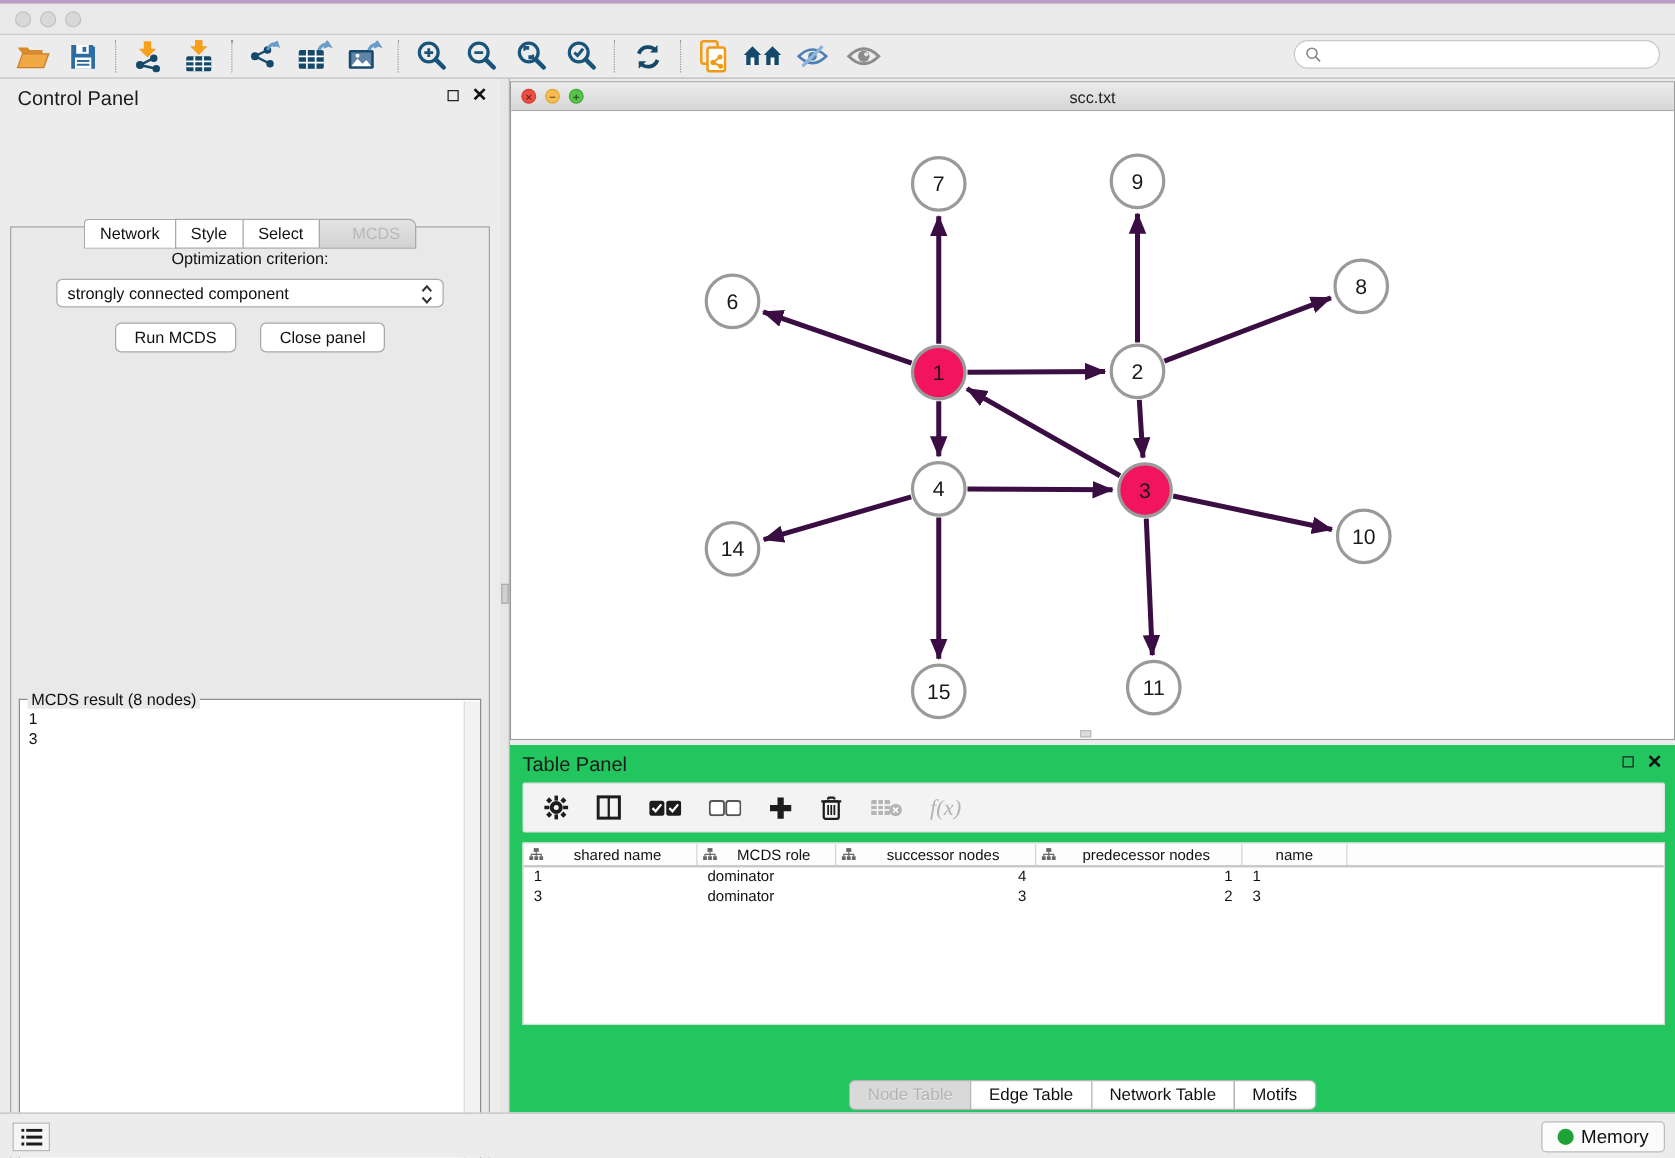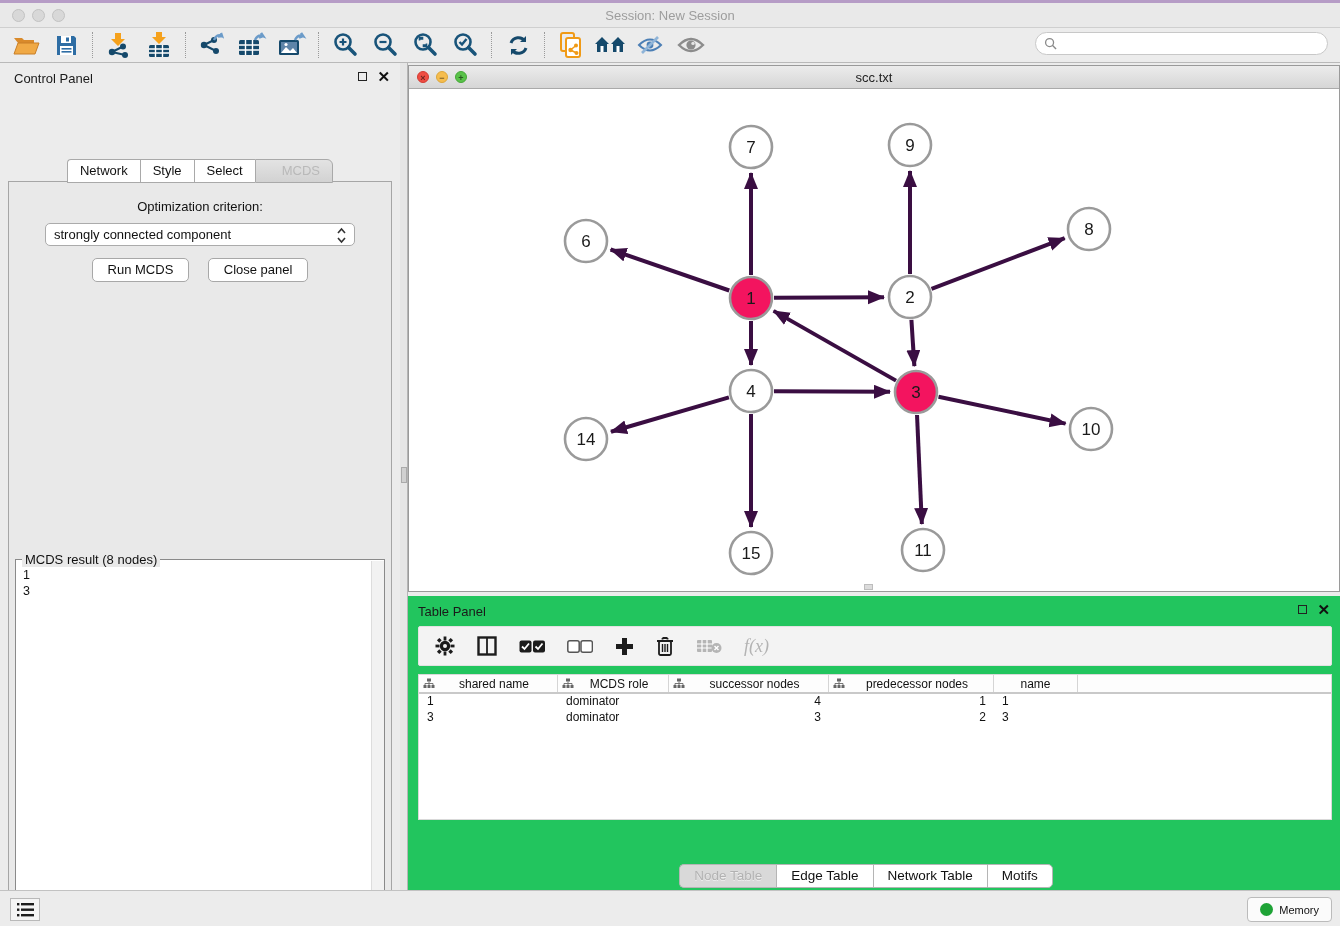--- a/index.html
+++ b/index.html
@@ -15,28 +15,28 @@
   
   #toolbar { position:absolute; left:0; top:28px; width:1340px; height:35px; background:#ececec; border-bottom:1px solid #b9b9b9; display:flex; align-items:center; padding-left:6px; }
   .tb-btn { width:40px; height:30px; display:flex; align-items:center; justify-content:center; }
   .tb-sep { width:1px; height:26px; border-left:1px dotted #9a9a9a; margin:0 6px; }
   #search-wrap { position:absolute; right:12px; top:4px; width:293px; height:23px; background:#fff; border:1px solid #c8c8c8; border-radius:12px; display:flex; align-items:center; padding-left:8px; }
   #search-input { border:none; outline:none; flex:1; font-size:12px; background:transparent; height:100%; }
 
   
   #control-panel { position:absolute; left:0; top:63px; width:400px; height:827px; background:#ececec; }
   .panel-header { height:30px; position:relative; }
-  .panel-header .ph-title { position:absolute; left:14px; top:8px; font-size:13px; color:#1a1a1a; }
+  .panel-header .ph-title { position:absolute; left:14px; top:8px; font-size:16px; color:#1a1a1a; }
   .ph-icons { position:absolute; right:10px; top:8px; display:flex; gap:10px; align-items:center; }
   .float-box { width:9px; height:9px; border:1.6px solid #222; }
   .close-x { font-size:15px; font-weight:bold; color:#111; line-height:11px; }
 
   #cp-tabs { position:absolute; left:0; top:96px; width:400px; text-align:center; z-index:2; }
   .cp-tab { display:inline-block; padding:3px 12px 4px; font-size:13px; background:#fff; border:1px solid #a9a9a9; border-right:none; color:#111; vertical-align:bottom; }
-  .cp-tab:first-child { border-radius:4px 0 0 0; }
+  .cp-tab:first-child { border-radius:4px 0 0 0;margin-top:16px; }
   .cp-tab.last { border-right:1px solid #a9a9a9; border-radius:0 6px 0 0;padding-left:26px; }
   .cp-tab.selected { background:linear-gradient(#e3e3e3,#d2d2d2); color:#b9b9b9; border-radius:0 6px 0 0; }
 
   #cp-body { position:absolute; left:8px; top:118px; width:384px; height:760px; background:#e9e9e9; border:1px solid #a6a6a6; }
   #opt-label { margin-top:17px; text-align:center; font-size:13px; color:#111; }
   #criterion-select { position:relative; margin:9px 36px 0; height:23px; background:#fff; border:1px solid #ababab; border-radius:5px; font-size:13px; color:#111; display:flex; align-items:center; padding-left:8px; }
   .stepper { position:absolute; right:7px; top:3px; }
   #cp-buttons { margin-top:12px; text-align:center; }
   .cp-btn { display:inline-block; background:#fff; border:1px solid #a8a8a8; border-radius:5px; font-size:13px; padding:3px 15px 4px; margin:0 7px; color:#111; }
 
@@ -78,36 +78,35 @@
 
   #tp-tabs { position:absolute; left:0; right:16px; top:268px; text-align:center; }
   .tp-tab { display:inline-block; padding:3px 14px 4px; font-size:13.5px; background:#fff; border:1px solid #b5b5b5; border-right:none; color:#111; }
   .tp-tab:first-child { border-radius:5px 0 0 5px; }
   .tp-tab.last { border-right:1px solid #b5b5b5; border-radius:0 5px 5px 0; }
   .tp-tab.selected { background:#d9d9d9; color:#b2b2b2; text-shadow:0 1px 0 #eee; }
 
   
   #status-bar { position:absolute; left:0; top:890px; width:1340px; height:36px; background:#ececec; border-top:1px solid #c2c2c2; }
   #list-btn { position:absolute; left:10px; top:7px; width:30px; height:23px; background:#f5f5f5; border:1px solid #b9b9b9; display:flex; align-items:center; justify-content:center; }
-  #memory-btn { position:absolute; right:8px; top:6px; height:25px; background:#fbfbfb; border:1px solid #bbb; border-radius:4px; display:flex; align-items:center; gap:6px; padding:0 12px; font-size:11px; color:#111; }
+  #memory-btn { position:absolute; right:8px; top:6px; height:25px; background:#fbfbfb; border:1px solid #bbb; border-radius:4px; display:flex; align-items:center; gap:6px; padding:0 12px; font-size:15px; color:#111; }
   #memory-dot { width:13px; height:13px; border-radius:50%; background:#1ea336; }
 
   svg text { font-family:"Liberation Sans",sans-serif; }
 </style>
 </head>
 <body>
 
 <div id="top-strip"></div>
 <div id="titlebar">
   <div class="tl-dots">
     <div class="tl-dot"></div>
     <div class="tl-dot"></div>
     <div class="tl-dot"></div>
   </div>
-  <div class="title">Session: New Session</div>
 </div>
 
 <div id="toolbar">
   <div class="tb-btn">
     <svg width="27" height="22" viewBox="0 0 27 22">
       <path d="M1 4 h8 l2 2 h10 v3 H5 Z" fill="#d98a2b"></path>
       <path d="M5 9 h21 l-4 11 H1 Z" fill="#f0a945" stroke="#c87f28" stroke-width="1"></path>
     </svg>
   </div>
   <div class="tb-btn">

